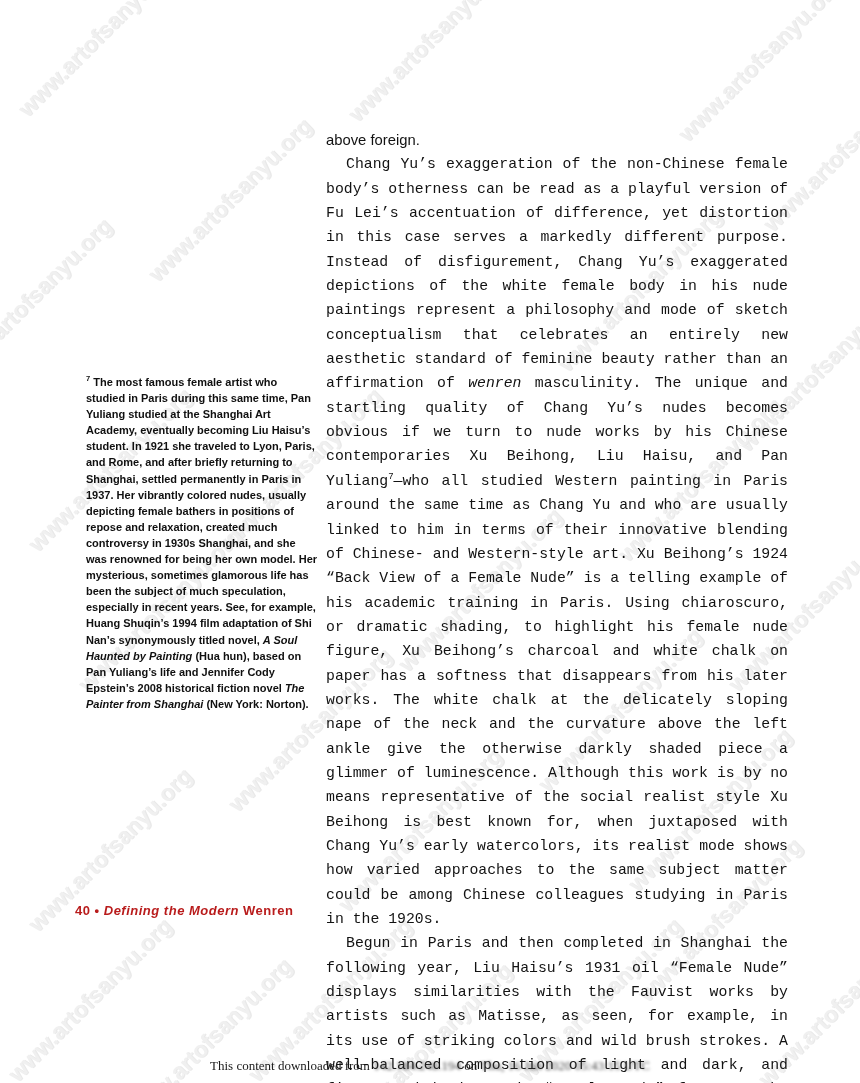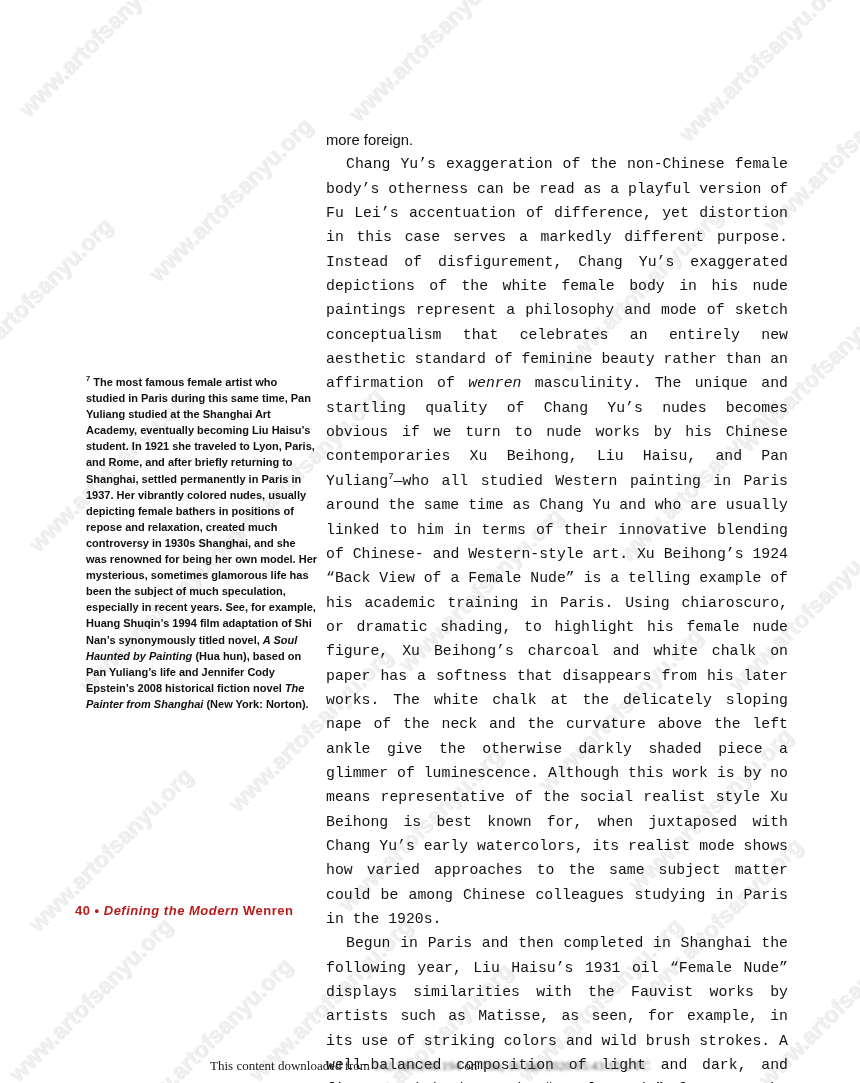--- a/index.html
+++ b/index.html
@@ -69,21 +69,21 @@
       <span class="wm" style="left: 330px; top: 1000px;">www.artofsanyu.org</span>
       <span class="wm" style="left: 430px; top: 1045px;">www.artofsanyu.org</span>
       <span class="wm" style="left: 600px; top: 1000px;">www.artofsanyu.org</span>
       <span class="wm" style="left: 720px; top: 920px;">www.artofsanyu.org</span>
       <span class="wm" style="left: 840px; top: 1005px;">www.artofsanyu.org</span>
     </div>
 
   <div class="content">
 
     <div class="main-text" id="main-text">
-        <p><span>more foreign.</span></p>
+        <p><span>above foreign.</span></p>
         <p class="indent"><span>Chang Yu’s exaggeration of the non-Chinese female body’s otherness can be read as a playful version of Fu Lei’s accentuation of difference, yet distortion in this case serves a markedly different purpose. Instead of disfigurement, Chang Yu’s exaggerated depictions of the white female body in his nude paintings represent a philosophy and mode of sketch conceptualism that celebrates an entirely new aesthetic standard of feminine beauty rather than an affirmation of </span><span class="it">wenren</span><span> masculinity. The unique and startling quality of Chang Yu’s nudes becomes obvious if we turn to nude works by his Chinese contemporaries Xu Beihong, Liu Haisu, and Pan Yuliang</span><sup>7</sup><span>—who all studied Western painting in Paris around the same time as Chang Yu and who are usually linked to him in terms of their innovative blending of Chinese- and Western-style art. Xu Beihong’s 1924 “Back View of a Female Nude” is a telling example of his academic training in Paris. Using chiaroscuro, or dramatic shading, to highlight his female nude figure, Xu Beihong’s charcoal and white chalk on paper has a softness that disappears from his later works. The white chalk at the delicately sloping nape of the neck and the curvature above the left ankle give the otherwise darkly shaded piece a glimmer of luminescence. Although this work is by no means representative of the social realist style Xu Beihong is best known for, when juxtaposed with Chang Yu’s early watercolors, its realist mode shows how varied approaches to the same subject matter could be among Chinese colleagues studying in Paris in the 1920s.</span></p>
         <p class="indent"><span>Begun in Paris and then completed in Shanghai the following year, Liu Haisu’s 1931 oil “Female Nude” displays similarities with the Fauvist works by artists such as Matisse, as seen, for example, in its use of striking colors and wild brush strokes. A well-balanced composition of light and dark, and figure and background, “Female Nude” features the frank gaze of a nude woman posing in front of a dark green, black, and brown geometrically zigzagging background that starkly contrasts with the nude body’s luminous and sinewy limbs and the folds of the crumpled white</span></p>
       </div>
 
     <div class="sidenote"><sup>7</sup><span> The most famous female artist who studied in Paris during this same time, Pan Yuliang studied at the Shanghai Art Academy, eventually becoming Liu Haisu’s student. In 1921 she traveled to Lyon, Paris, and Rome, and after briefly returning to Shanghai, settled permanently in Paris in 1937. Her vibrantly colored nudes, usually depicting female bathers in positions of repose and relaxation, created much controversy in 1930s Shanghai, and she was renowned for being her own model. Her mysterious, sometimes glamorous life has been the subject of much speculation, especially in recent years. See, for example, Huang Shuqin’s 1994 film adaptation of Shi Nan’s synonymously titled novel, </span><span class="it">A Soul Haunted by Painting</span><span> (Hua hun), based on Pan Yuliang’s life and Jennifer Cody Epstein’s 2008 historical fiction novel </span><span class="it">The Painter from Shanghai</span><span> (New York: Norton).</span></div>
 
     <div class="footer-line"><span>40 • </span><span class="it">Defining the Modern</span><span> Wenren</span></div>
 
     <div class="jstor">
       <span class="line"><span>This content downloaded from </span><span class="redacted">142.184.248.194</span><span> on </span><span class="redacted">Thu, 16 Jun 2020 05:43:15 UTC</span></span>

